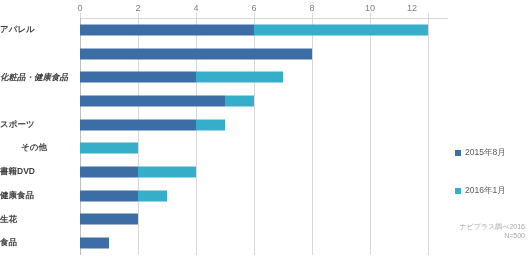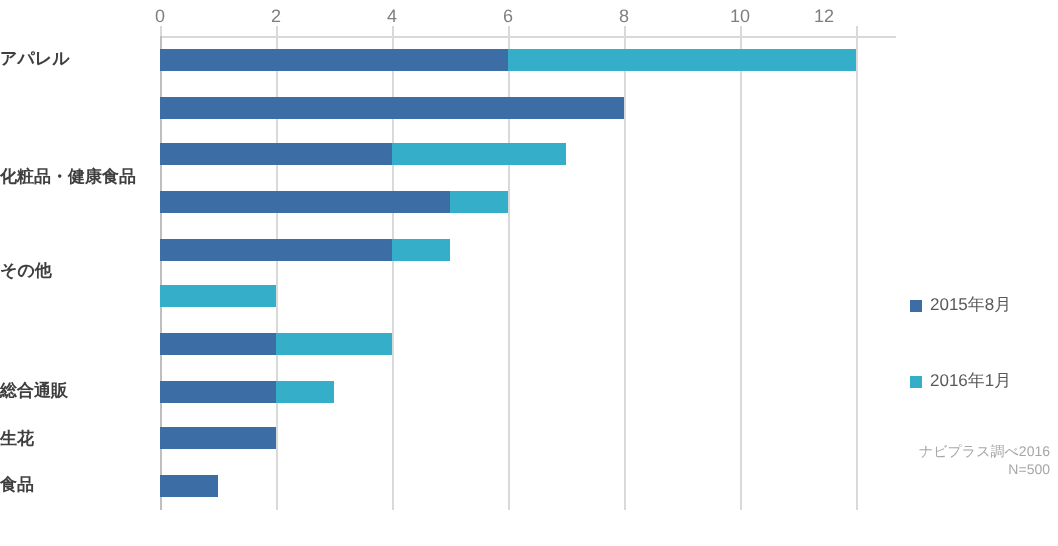--- a/index.html
+++ b/index.html
@@ -172,23 +172,25 @@
       <div class="tick-label" style="left: 312px;">8</div>
       <div class="tick-mark" style="left: 312px;"></div>
       <div class="tick-label" style="left: 370px;">10</div>
       <div class="tick-mark" style="left: 370px;"></div>
       <div class="tick-label" style="left: 412px;">12</div>
       <div class="tick-mark" style="left: 428px;"></div>
     </div>
 
   <div id="labels-gutter">
       <div class="gutter-label" style="top: 0px; height: 23.7px; line-height: 23.7px;">アパレル</div>
-      <div class="gutter-label" style="top: 59px; height: 23.7px; line-height: 23.7px;">化粧品・健康食品</div>
-      <div class="gutter-label" style="top: 106px; height: 23.7px; line-height: 23.7px;">その他</div>
-      <div class="gutter-label" style="top: 165.9px; height: 23.7px; line-height: 23.7px;">総合通販</div>
+      <div class="gutter-label" style="top: 48px; height: 23.7px; line-height: 23.7px; font-style: italic;">化粧品・健康食品</div>
+      <div class="gutter-label" style="top: 94.8px; height: 23.7px; line-height: 23.7px;">スポーツ</div>
+      <div class="gutter-label" style="top: 118px; height: 23.7px; line-height: 23.7px; padding-left: 21px;">その他</div>
+      <div class="gutter-label" style="top: 142.2px; height: 23.7px; line-height: 23.7px;">書籍DVD</div>
+      <div class="gutter-label" style="top: 165.9px; height: 23.7px; line-height: 23.7px;">健康食品</div>
       <div class="gutter-label" style="top: 213.3px; height: 23.7px; line-height: 23.7px;">食品</div>
       <div class="gutter-label" style="top: 189.6px; height: 23.7px; line-height: 23.7px;">生花</div>
     </div>
 
   <div id="plot-area">
     <div id="gridlines">
         <div class="gridline axis-zero" style="left: 0px;"></div>
         <div class="gridline" style="left: 58px;"></div>
         <div class="gridline" style="left: 116px;"></div>
         <div class="gridline" style="left: 174px;"></div>

